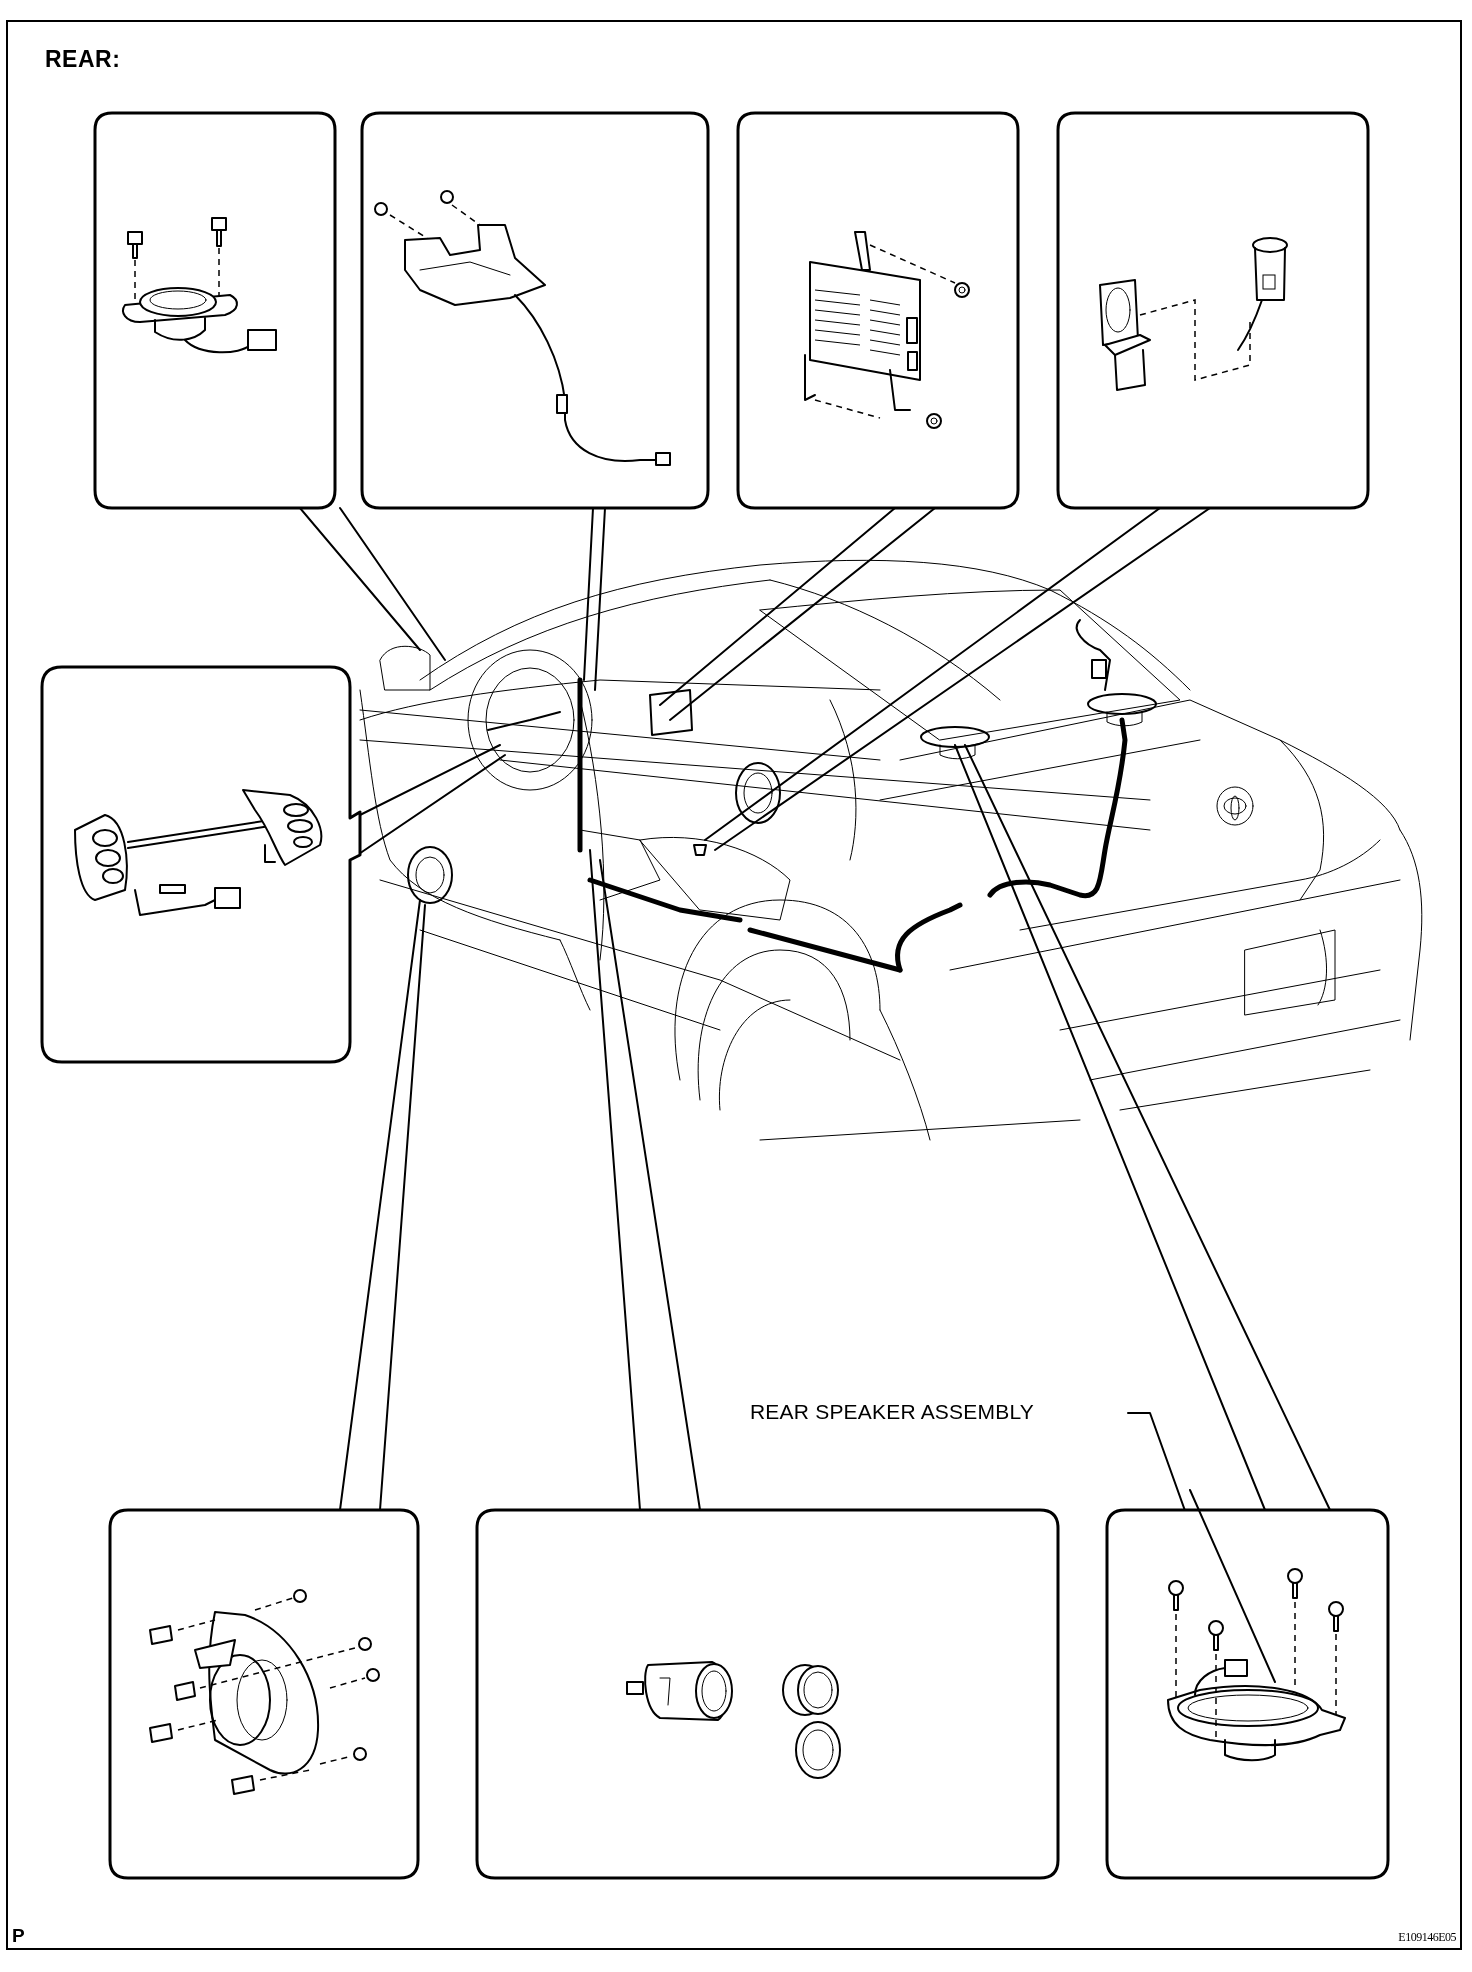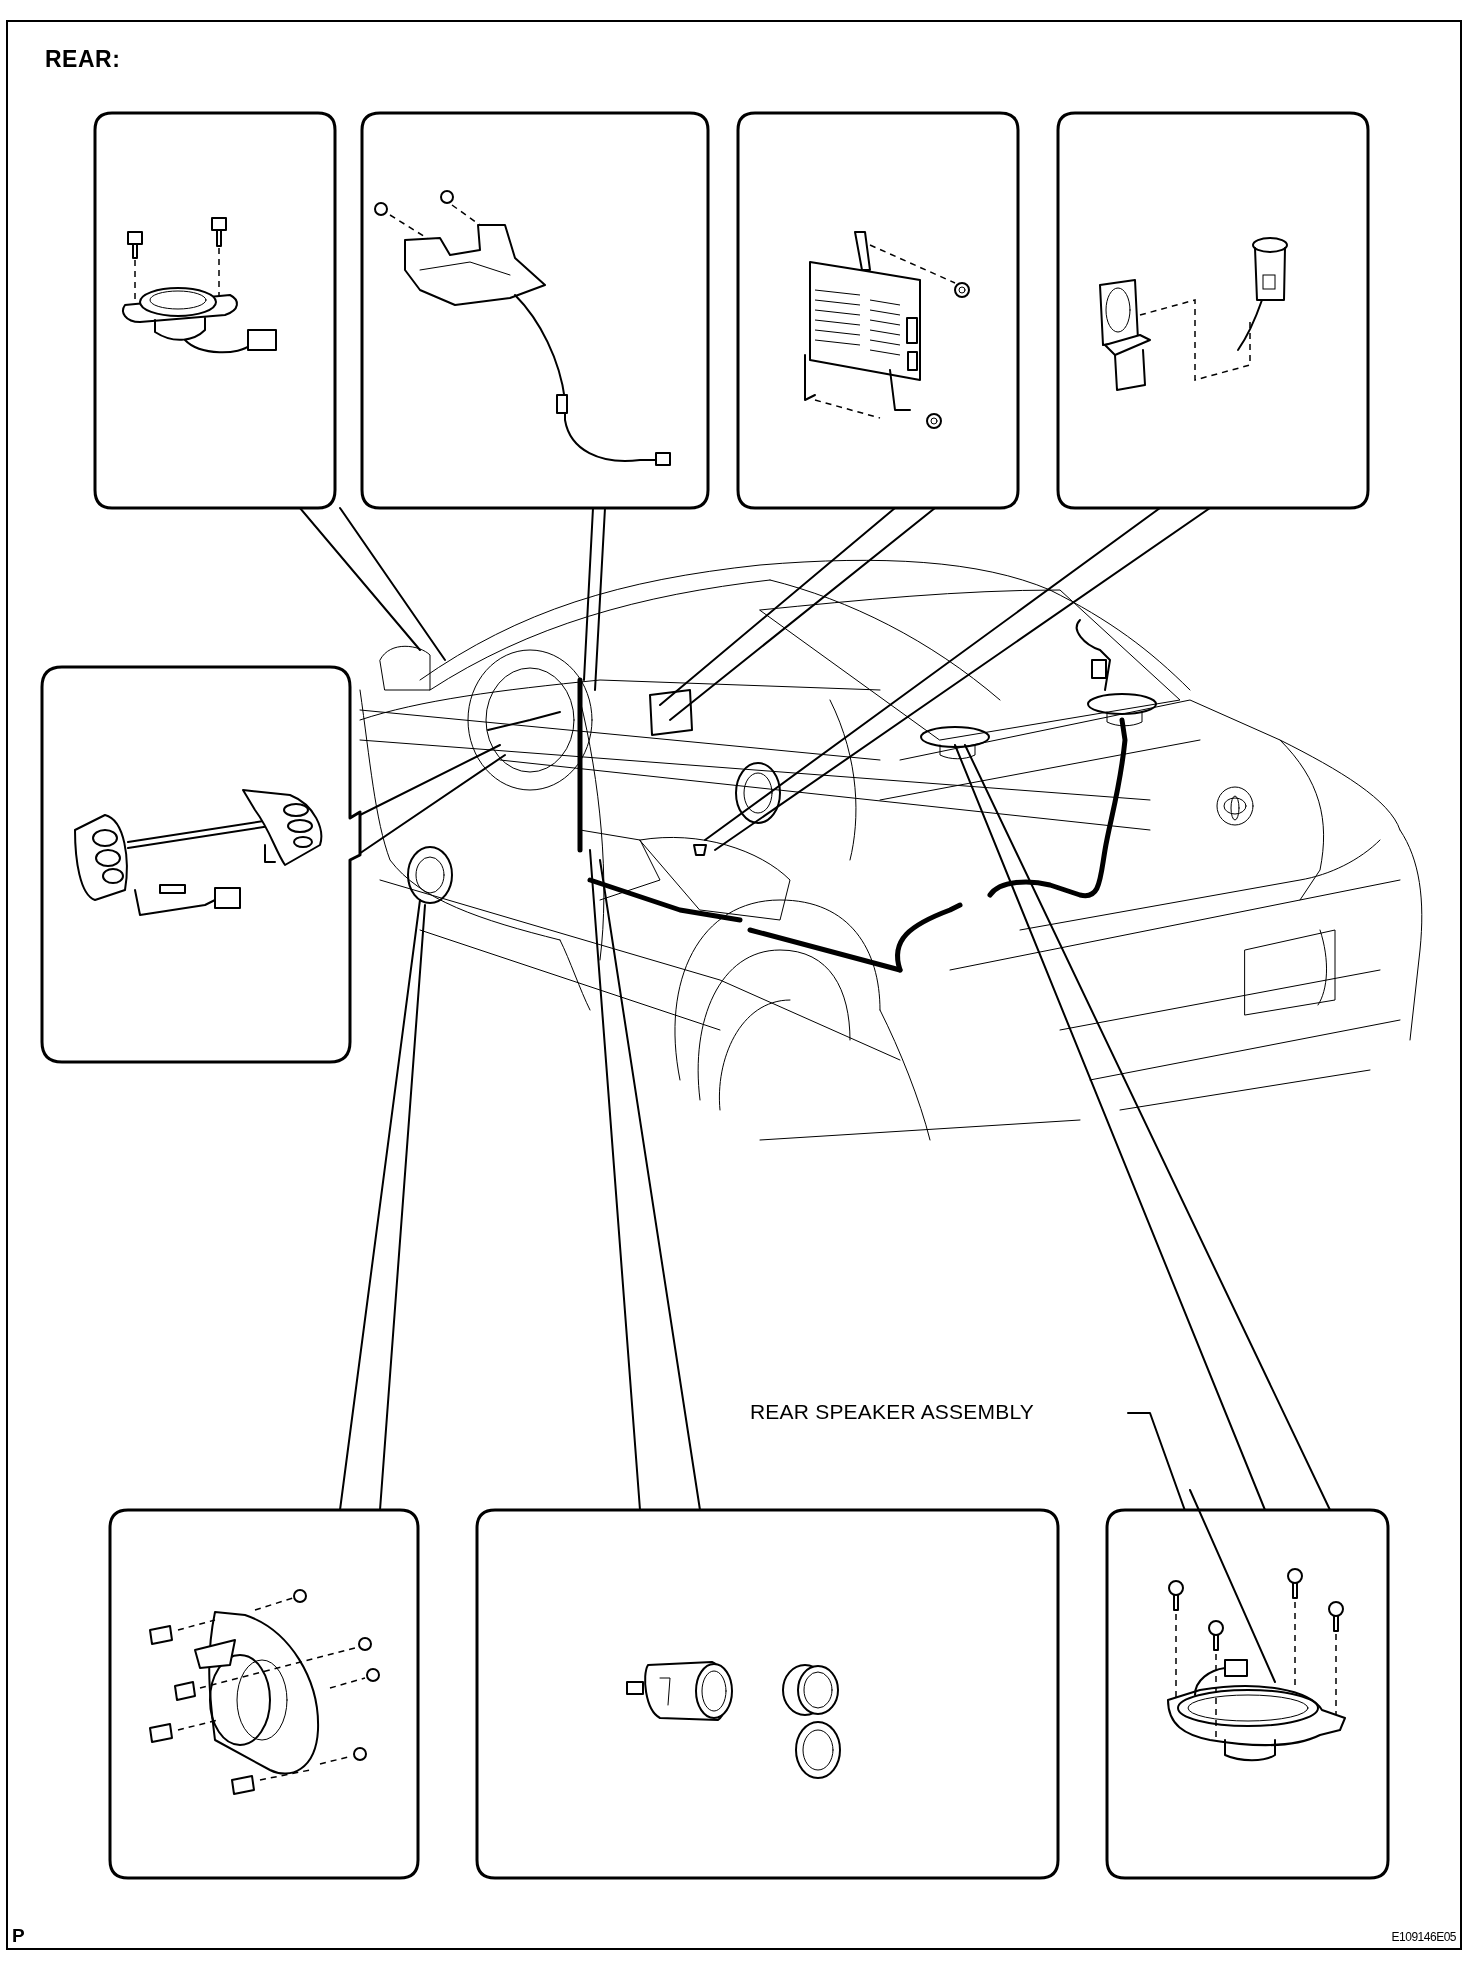--- a/index.html
+++ b/index.html
@@ -4,21 +4,21 @@
 <style>
   html, body { margin: 0; padding: 0; background: #ffffff; }
   body { width: 1472px; height: 1972px; position: relative; overflow: hidden;
          font-family: "Liberation Sans", sans-serif; color: #000; }
   #frame { position: absolute; left: 6px; top: 20px; width: 1456px; height: 1930px;
            border: 2px solid #000; box-sizing: border-box; }
   svg#diagram { position: absolute; left: 0; top: 0; width: 1472px; height: 1972px; }
   .title { position: absolute; left: 45px; top: 46px; font-size: 23px; font-weight: bold; letter-spacing: 0.5px; }
   .footer-left { position: absolute; left: 12px; top: 1925px; font-size: 19px; font-weight: bold; }
   .footer-right { position: absolute; right: 16px; top: 1930px; font-size: 12px; letter-spacing: -0.5px;
-                  font-family: Liberation Sans, sans-serif; }
+                  font-family: Liberation Serif, serif; }
   .callout-label { position: absolute; left: 750px; top: 1400px; font-size: 21px; letter-spacing: 0.2px; text-align: right; }
   .thick { fill: none; stroke: #000; stroke-width: 3; stroke-linejoin: round; }
   .med { fill: none; stroke: #000; stroke-width: 2; stroke-linejoin: round; stroke-linecap: round; }
   .thin { fill: none; stroke: #000; stroke-width: 1; stroke-linecap: round; }
   .dash { fill: none; stroke: #000; stroke-width: 1.5; stroke-dasharray: 6 5; }
   .wire { fill: none; stroke: #000; stroke-width: 5; stroke-linecap: round; stroke-linejoin: round; }
   .fillw { fill: #fff; }
 </style>
 </head>
 <body>

